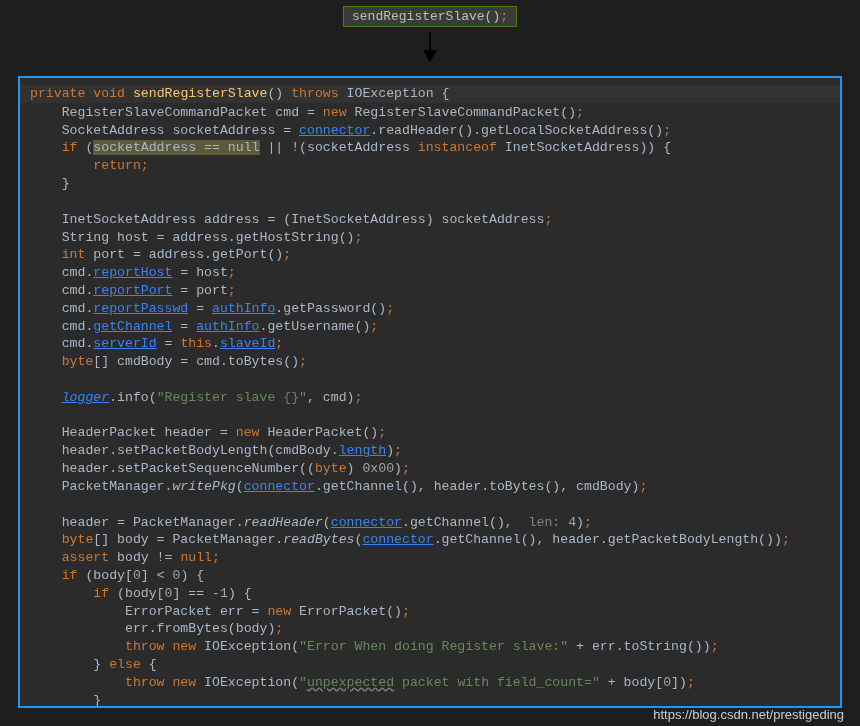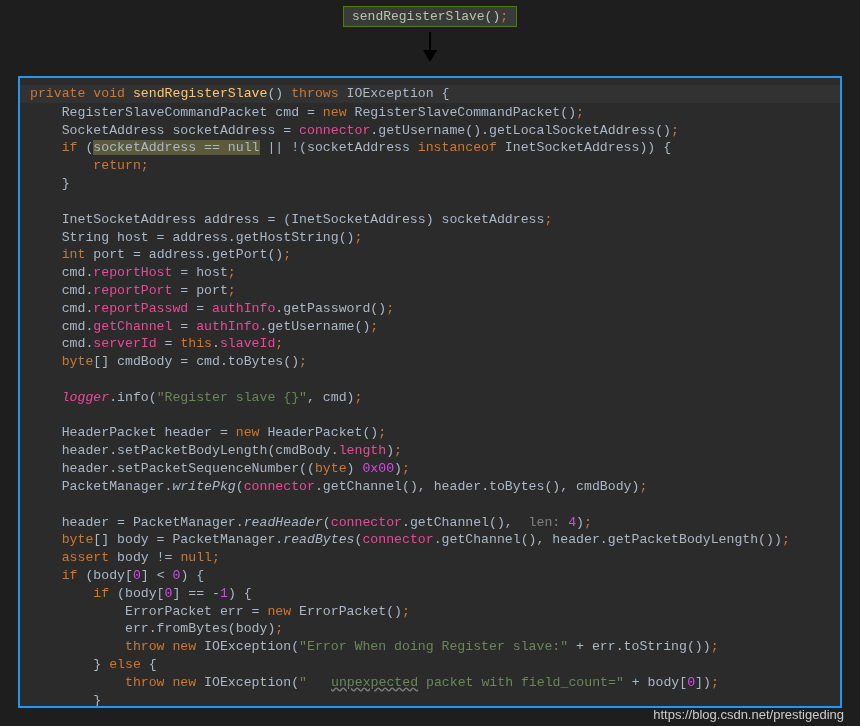--- a/index.html
+++ b/index.html
@@ -56,25 +56,25 @@
       padding: 6px 10px;
       color: #a9b7c6;
       line-height: 1.35;
       white-space: pre;
       font-size: 13.2px;
     }
     .line-hi { background: #323232; display: block; margin: 1px -10px; padding: 0 10px; }
     .kw { color: #cc7832; }
     .method-def { color: #ffc66d; }
     .str { color: #6a8759; }
-    .num { color: #d946ef; }
-    .field { color: #ec4899; }
+    .num { color: #a3a3a3; }
+    .field { color: #3b82f6; text-decoration: underline; }
     .comment-hint { color: #808080; }
     .underline { }
-    .wavy { text-decoration: underline wavy #808080; margin-left: 24px; }
+    .wavy { text-decoration: underline wavy #808080; }
     .italic { font-style: italic; text-align: center; }
     .hl-box { background: #5b5b3b; }
     .watermark {
       position: absolute;
       bottom: 4px;
       right: 16px;
       color: #ccc;
       font-family: Arial, sans-serif;
       font-size: 13px;
     }
@@ -83,21 +83,21 @@
 <body>
 
 <div class="top-label">
   <span>sendRegisterSlave</span><span>()</span><span class="semi">;</span>
 </div>
 
 <div class="arrow"></div>
 
 <div class="code-container">
   <div class="code-block"><span class="line-hi"><span class="kw">private</span> <span class="kw">void</span> <span class="method-def">sendRegisterSlave</span>() <span class="kw">throws</span> <span>IOException {</span></span><span>    RegisterSlaveCommandPacket cmd = </span><span class="kw">new</span><span> RegisterSlaveCommandPacket()</span><span class="kw">;</span>
-<span>    SocketAddress socketAddress = </span><span class="field">connector</span><span>.getUsername().getLocalSocketAddress()</span><span class="kw">;</span>
+<span>    SocketAddress socketAddress = </span><span class="field">connector</span><span>.readHeader().getLocalSocketAddress()</span><span class="kw">;</span>
     <span class="kw">if</span><span> (</span><span class="hl-box">socketAddress == null</span><span> || !(socketAddress </span><span class="kw">instanceof</span><span> InetSocketAddress)) {</span>
         <span class="kw">return</span><span class="kw">;</span>
 <span>    }</span>
 
 <span>    InetSocketAddress address = (InetSocketAddress) socketAddress</span><span class="kw">;</span>
 <span>    String host = address.getHostString()</span><span class="kw">;</span>
     <span class="kw">int</span><span> port = address.getPort()</span><span class="kw">;</span>
 <span>    cmd.</span><span class="field">reportHost</span><span> = host</span><span class="kw">;</span>
 <span>    cmd.</span><span class="field">reportPort</span><span> = port</span><span class="kw">;</span>
 <span>    cmd.</span><span class="field">reportPasswd</span><span> = </span><span class="field">authInfo</span><span>.getPassword()</span><span class="kw">;</span>

